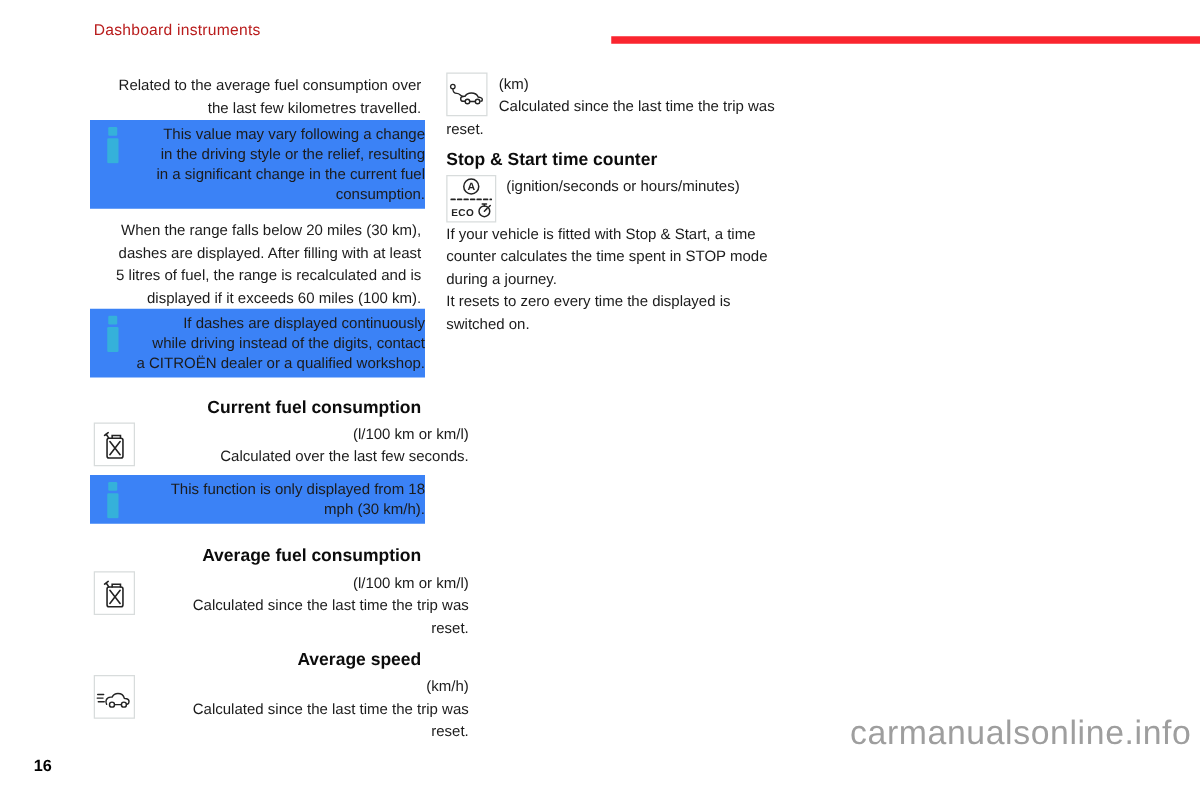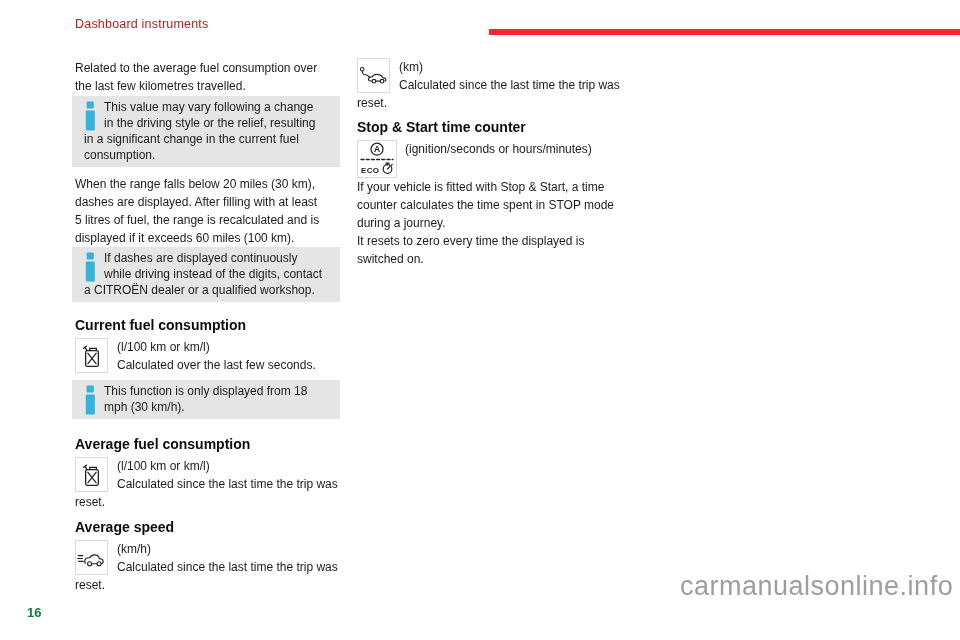--- a/index.html
+++ b/index.html
@@ -11,35 +11,35 @@
   }
   .running-header {
     position: absolute; left: 75px; top: 17px;
     font-size: 12.5px; color: #b91c1c; letter-spacing: .2px;
   }
   .red-bar {
     position: absolute; left: 489px; top: 29px;
     width: 471px; height: 6px; background: #fa252f;
   }
   .col { position: absolute; }
-  .col-left  { left: 75px; top: 59px;  width: 262px; }
+  .col-left  { left: 75px; top: 59px;  width: 262px; text-align: right; }
   .col-right { left: 357px; top: 58px; width: 282px; }
 
   .body-text {
     clear: both; margin: 0;
     font-size: 12px; line-height: 18px; white-space: pre;
   }
   .intro { margin-bottom: 1px; }
   .range-para { margin-bottom: 0; }
 
   .note {
     clear: both; box-sizing: border-box;
     width: 268px; margin-left: -3px;
-    background: #e5e5e5;
-    padding: 3px 10px 4px 12px;
+    background: #3b82f6;
+    padding: 3px 0 4px 12px;
   }
   .note-1 { margin-bottom: 8px; }
   .note-3 { margin-top: 6px; }
   .note-text {
     font-size: 12px; line-height: 16px; white-space: pre;
   }
   .i-icon { float: left; width: 13px; height: 30px; margin: 2px 7px 0 0; }
 
   .sec-h {
     clear: both;
@@ -58,21 +58,21 @@
     border: 1px solid #d8dcdc; background: #fff;
     display: flex; align-items: center; justify-content: center;
   }
   .icon-box.tall { width: 40px; height: 38px; margin-right: 8px; }
   .mline { font-size: 12px; line-height: 18px; white-space: pre; }
 
   .after-icon { clear: both; margin-top: 17px; }
 
   .page-number {
     position: absolute; left: 27px; top: 605px;
-    font-size: 13px; font-weight: 600; color: #15803d;
+    font-size: 13px; font-weight: 600; color: #000000;
   }
   .watermark {
     position: absolute; left: 680px; top: 571px;
     font-size: 27px; color: #9e9e9e; letter-spacing: .5px;
   }
   svg { display: block; }
 </style>
 </head>
 <body>
 

